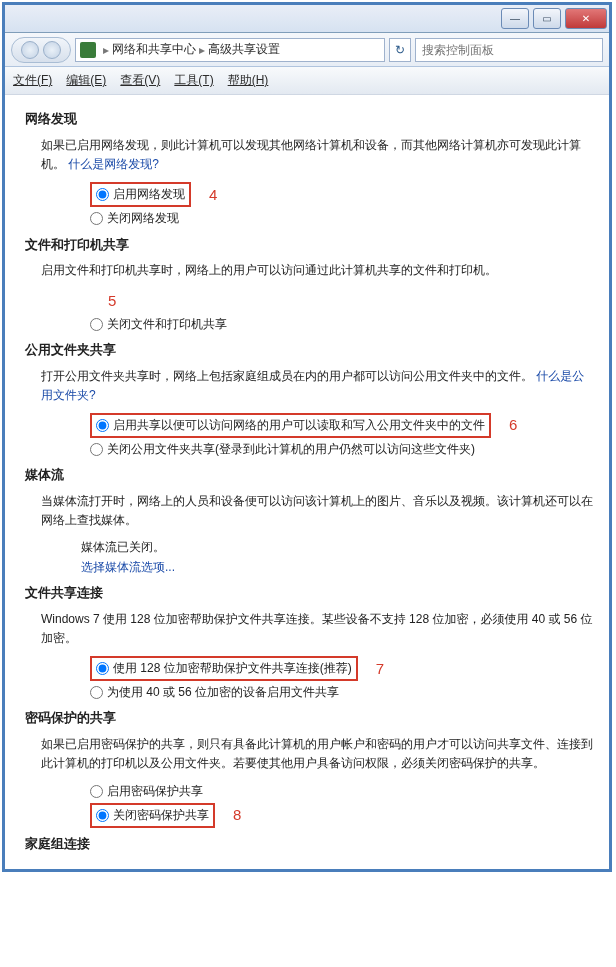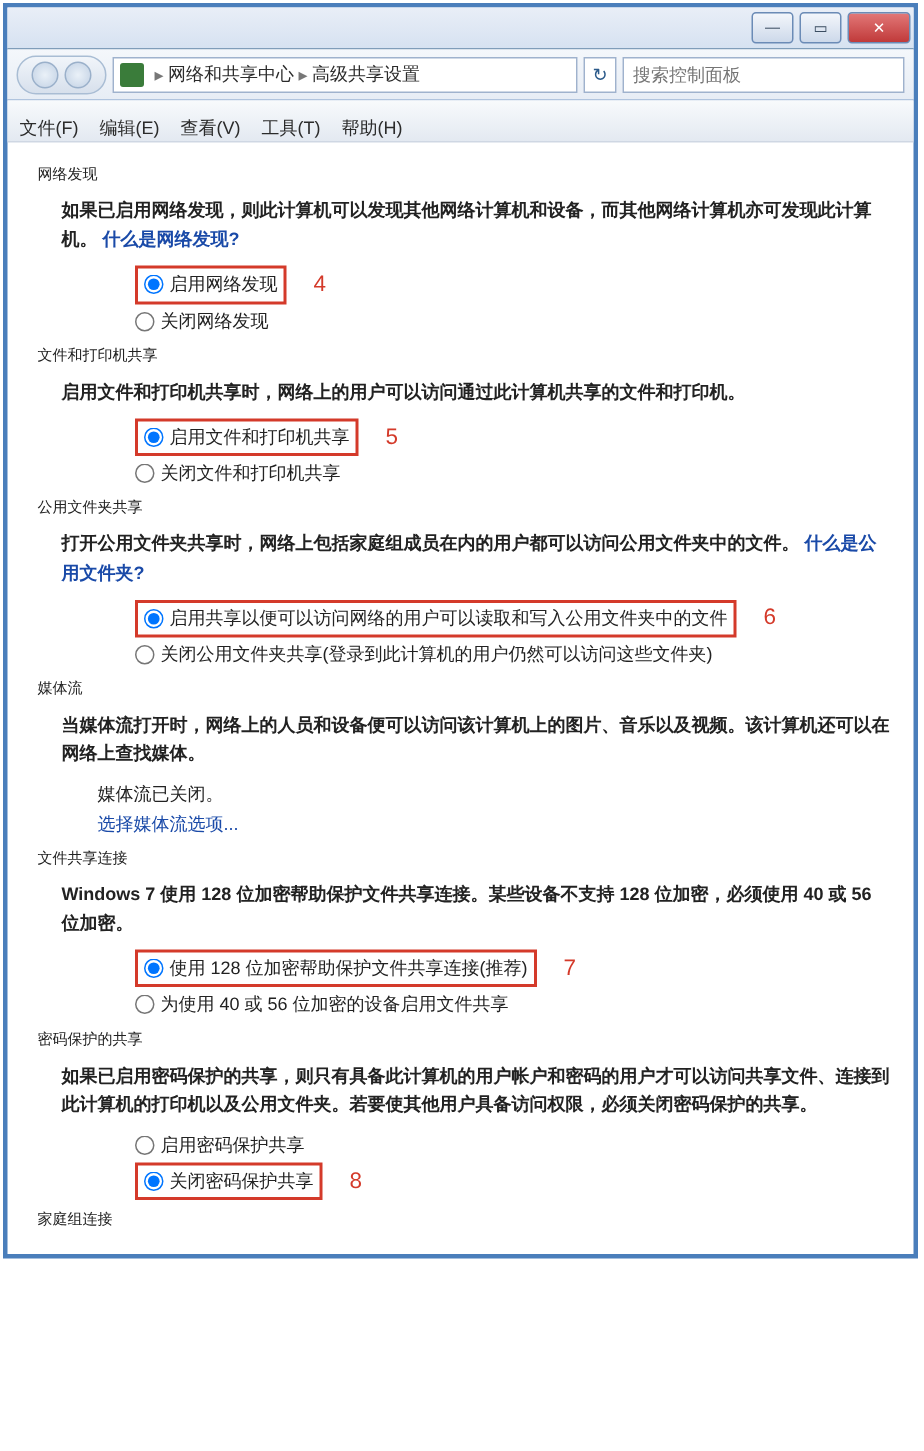--- a/index.html
+++ b/index.html
@@ -10,31 +10,31 @@
   .tb-close { background:linear-gradient(#e27777,#c03a3a); color:#fff; width:42px; }
   .navbar { height:34px; display:flex; align-items:center; background:linear-gradient(#f4f7fb,#e7edf5); border-bottom:1px solid #b0c4de; }
   .navhist { width:60px; height:26px; margin-left:6px; display:flex; align-items:center; justify-content:center; border:1px solid #a9bdd4; border-radius:13px; background:linear-gradient(#f1f5fa,#d7e0ec); }
   .navhist .circ { width:18px; height:18px; border-radius:50%; background:radial-gradient(#eaf1f8,#c2d1e4); border:1px solid #9ab0ca; margin:0 2px; }
   .breadcrumb { flex:1; height:24px; margin:0 4px; border:1px solid #9fb2cd; background:#fff; display:flex; align-items:center; font-size:12px; color:#2b2b2b; padding-left:4px; overflow:hidden; }
   .bc-icon { width:16px; height:16px; background:#3a7c3a; border-radius:2px; margin-right:4px; }
   .bc-sep { color:#777; margin:0 3px; }
   .refresh { width:22px; height:24px; border:1px solid #9fb2cd; background:#fff; display:flex; align-items:center; justify-content:center; color:#2b5a8a; font-size:12px; }
   .search { width:188px; height:24px; margin:0 6px 0 4px; border:1px solid #9fb2cd; background:#fff; }
   .search input { width:100%; height:100%; border:0; outline:0; font-size:12px; padding:0 6px; color:#777; background:transparent; }
-  .menubar { height:28px; display:flex; align-items:flex-end; background:linear-gradient(#f8fafc,#e3e9f1); border-bottom:1px solid #cfd7e3; padding-left:8px; font-size:12px; color:#2b2b2b; }
+  .menubar { height:28px; display:flex; align-items:center; background:linear-gradient(#f8fafc,#e3e9f1); border-bottom:1px solid #cfd7e3; padding-left:8px; font-size:12px; color:#2b2b2b;text-decoration:underline; }
   .menu-item { margin-right:14px; cursor:pointer; }
   .content { padding:8px 16px 8px 36px; font-size:12px; color:#222; line-height:1.6; }
-  .section-title { font-size:10px; margin:6px 0 6px -16px; }
-  .desc { margin:2px 0 8px 0;font-weight:bold; }
+  .section-title { font-size:13px; margin:6px 0 6px -16px;font-weight:bold; }
+  .desc { margin:2px 0 8px 0; }
   .link { color:#1a4aa8; cursor:pointer; }
   .radio-row { display:flex; align-items:center; margin:2px 0 2px 24px;padding-left:25px; }
   .radio-row input { margin:0 4px 0 0; }
   .hi { border:2px solid #d43a2a; padding:1px 4px; display:inline-flex; align-items:center; }
   .annot { color:#d43a2a; font-size:15px; margin-left:18px; }
-  .sub { margin-left:24px; }
+  .sub { margin-left:40px; }
 </style>
 </head>
 <body>
 
 <div class="outer">
   <div class="titlebar">
     <div class="tb-btn">—</div>
     <div class="tb-btn">▭</div>
     <div class="tb-btn tb-close">✕</div>
   </div>
@@ -80,24 +80,20 @@
       <span class="annot">4</span>
     </div>
     <div class="radio-row">
       <input type="radio" style="">
       <span>关闭网络发现</span>
     </div>
 
     <div class="section-title">文件和打印机共享</div>
     <div class="desc">启用文件和打印机共享时，网络上的用户可以访问通过此计算机共享的文件和打印机。</div>
     <div class="radio-row">
-      <span class="hi">
-        <input type="radio" checked="" style="">
-        <span>启用文件和打印机共享</span>
-      </span>
       <span class="annot">5</span>
     </div>
     <div class="radio-row">
       <input type="radio" style="">
       <span>关闭文件和打印机共享</span>
     </div>
 
     <div class="section-title">公用文件夹共享</div>
     <div class="desc">
       <span>打开公用文件夹共享时，网络上包括家庭组成员在内的用户都可以访问公用文件夹中的文件。</span>

